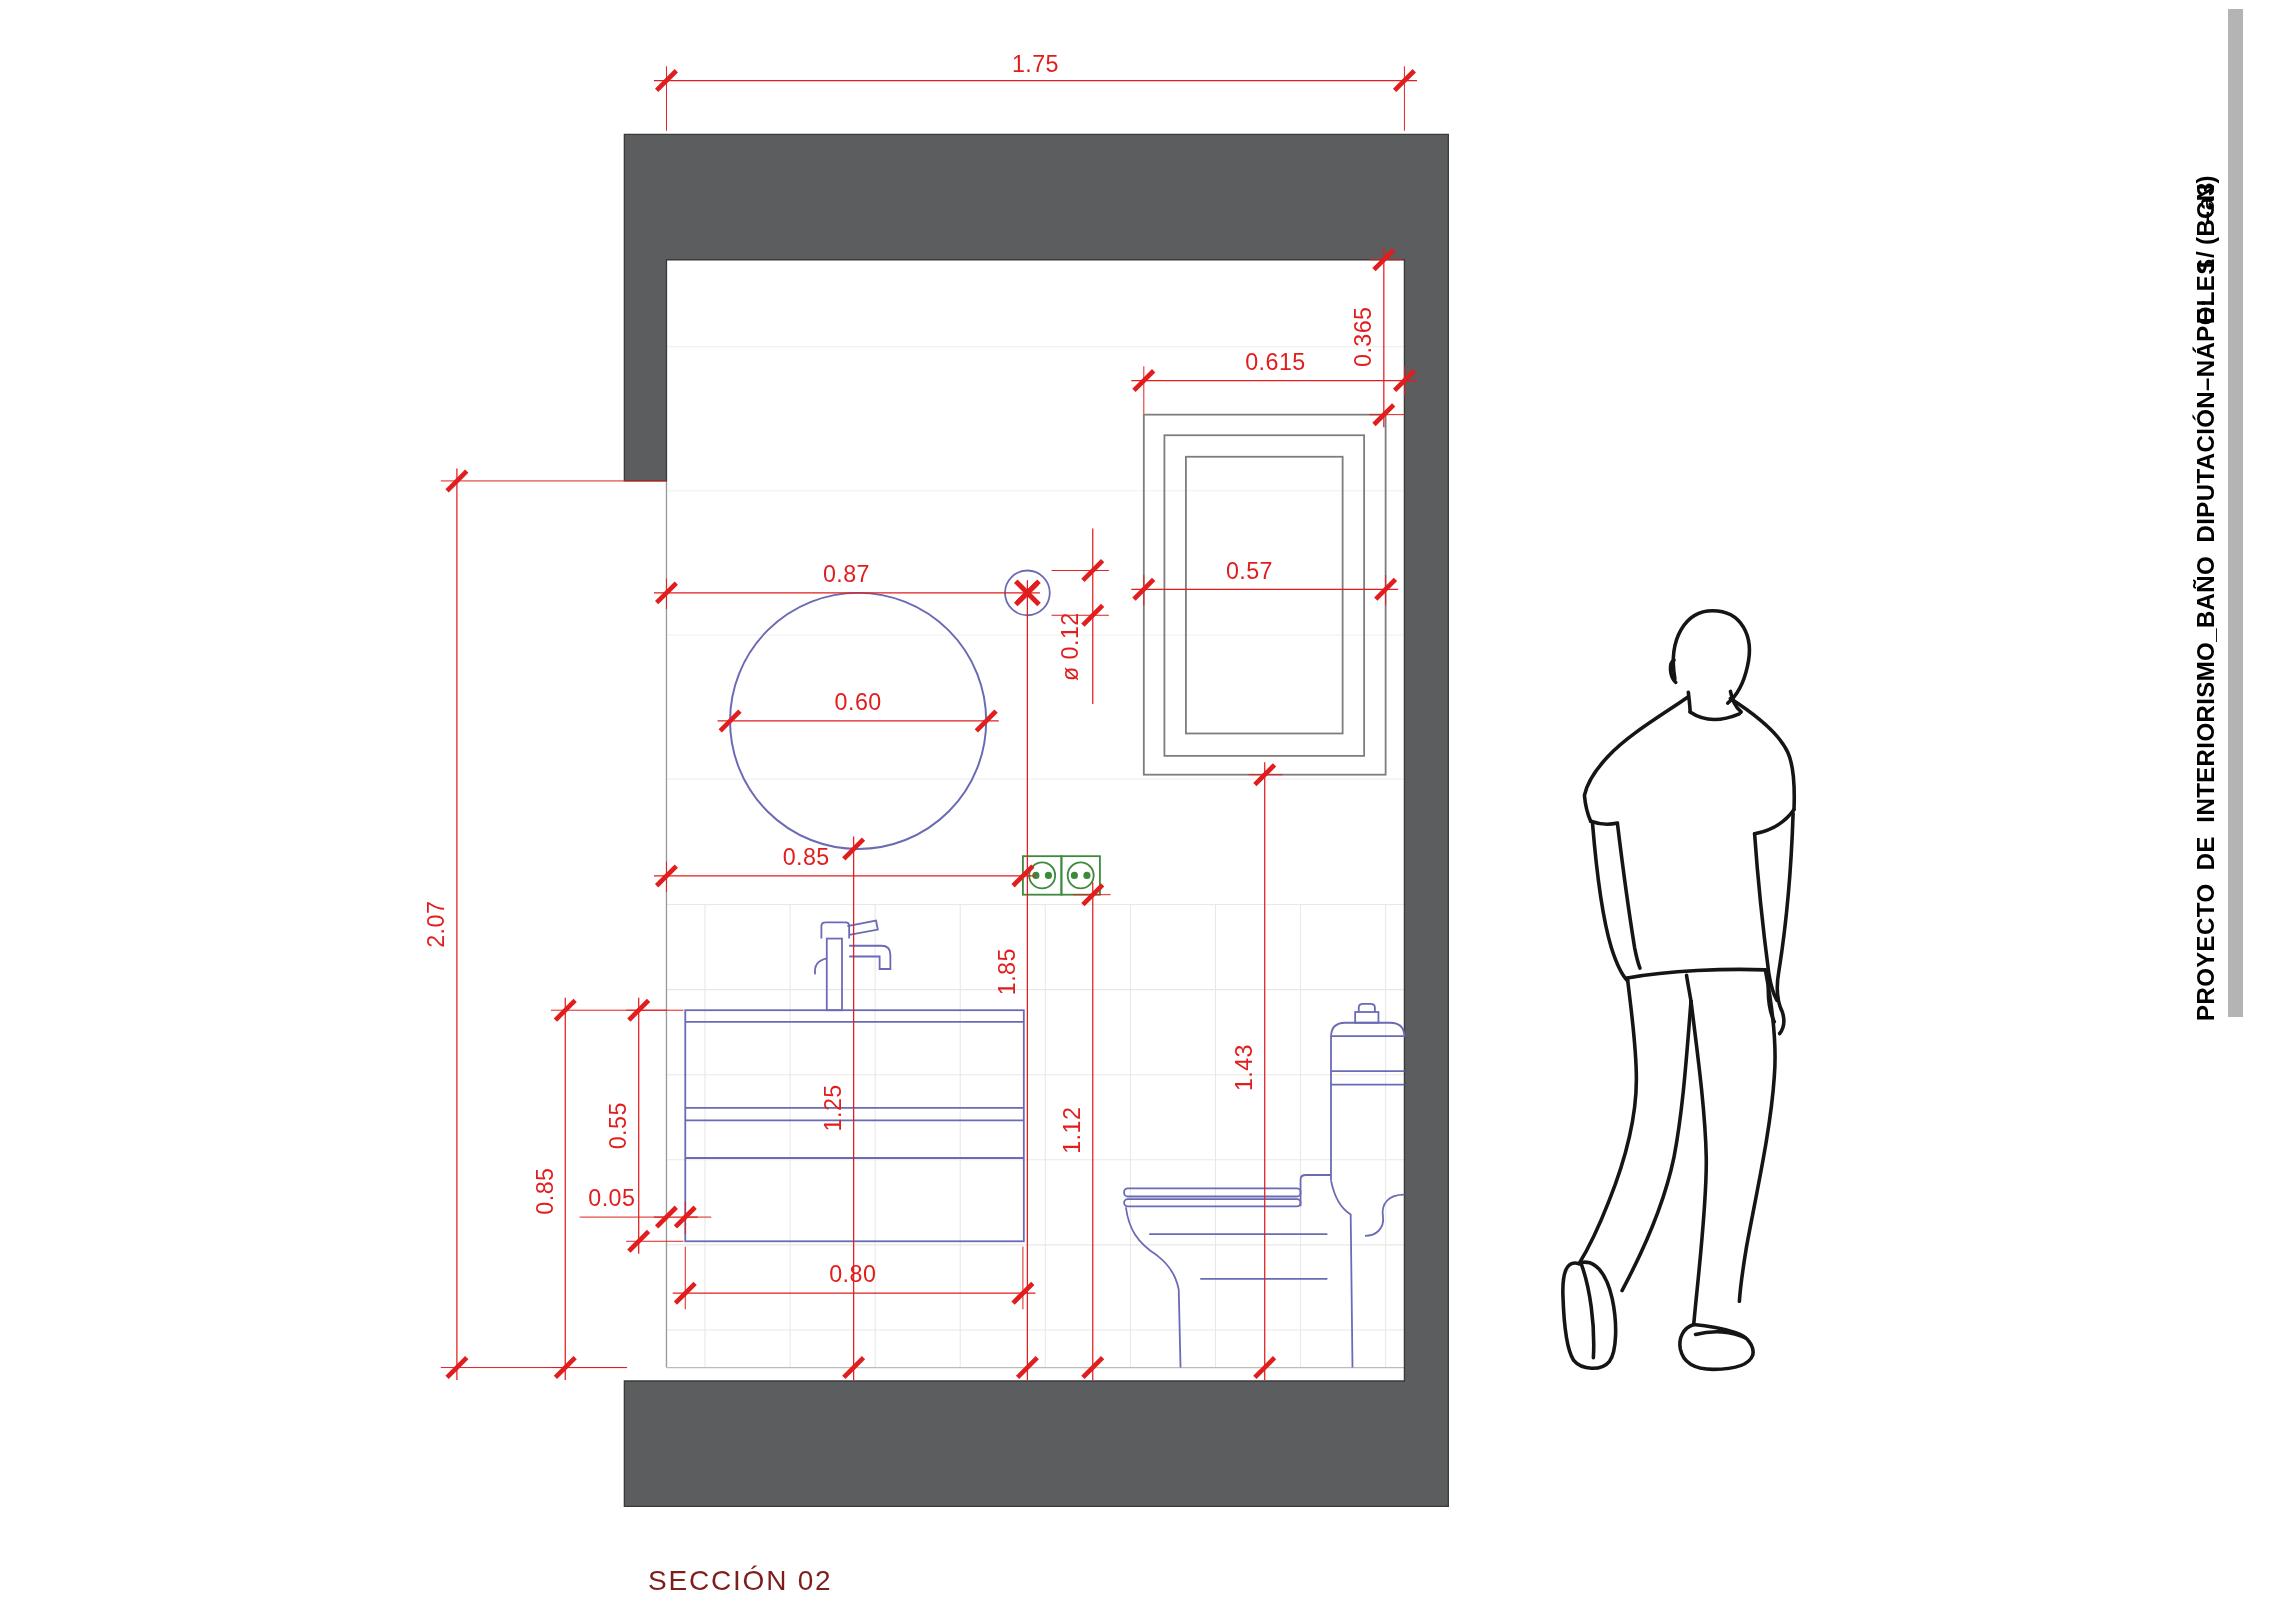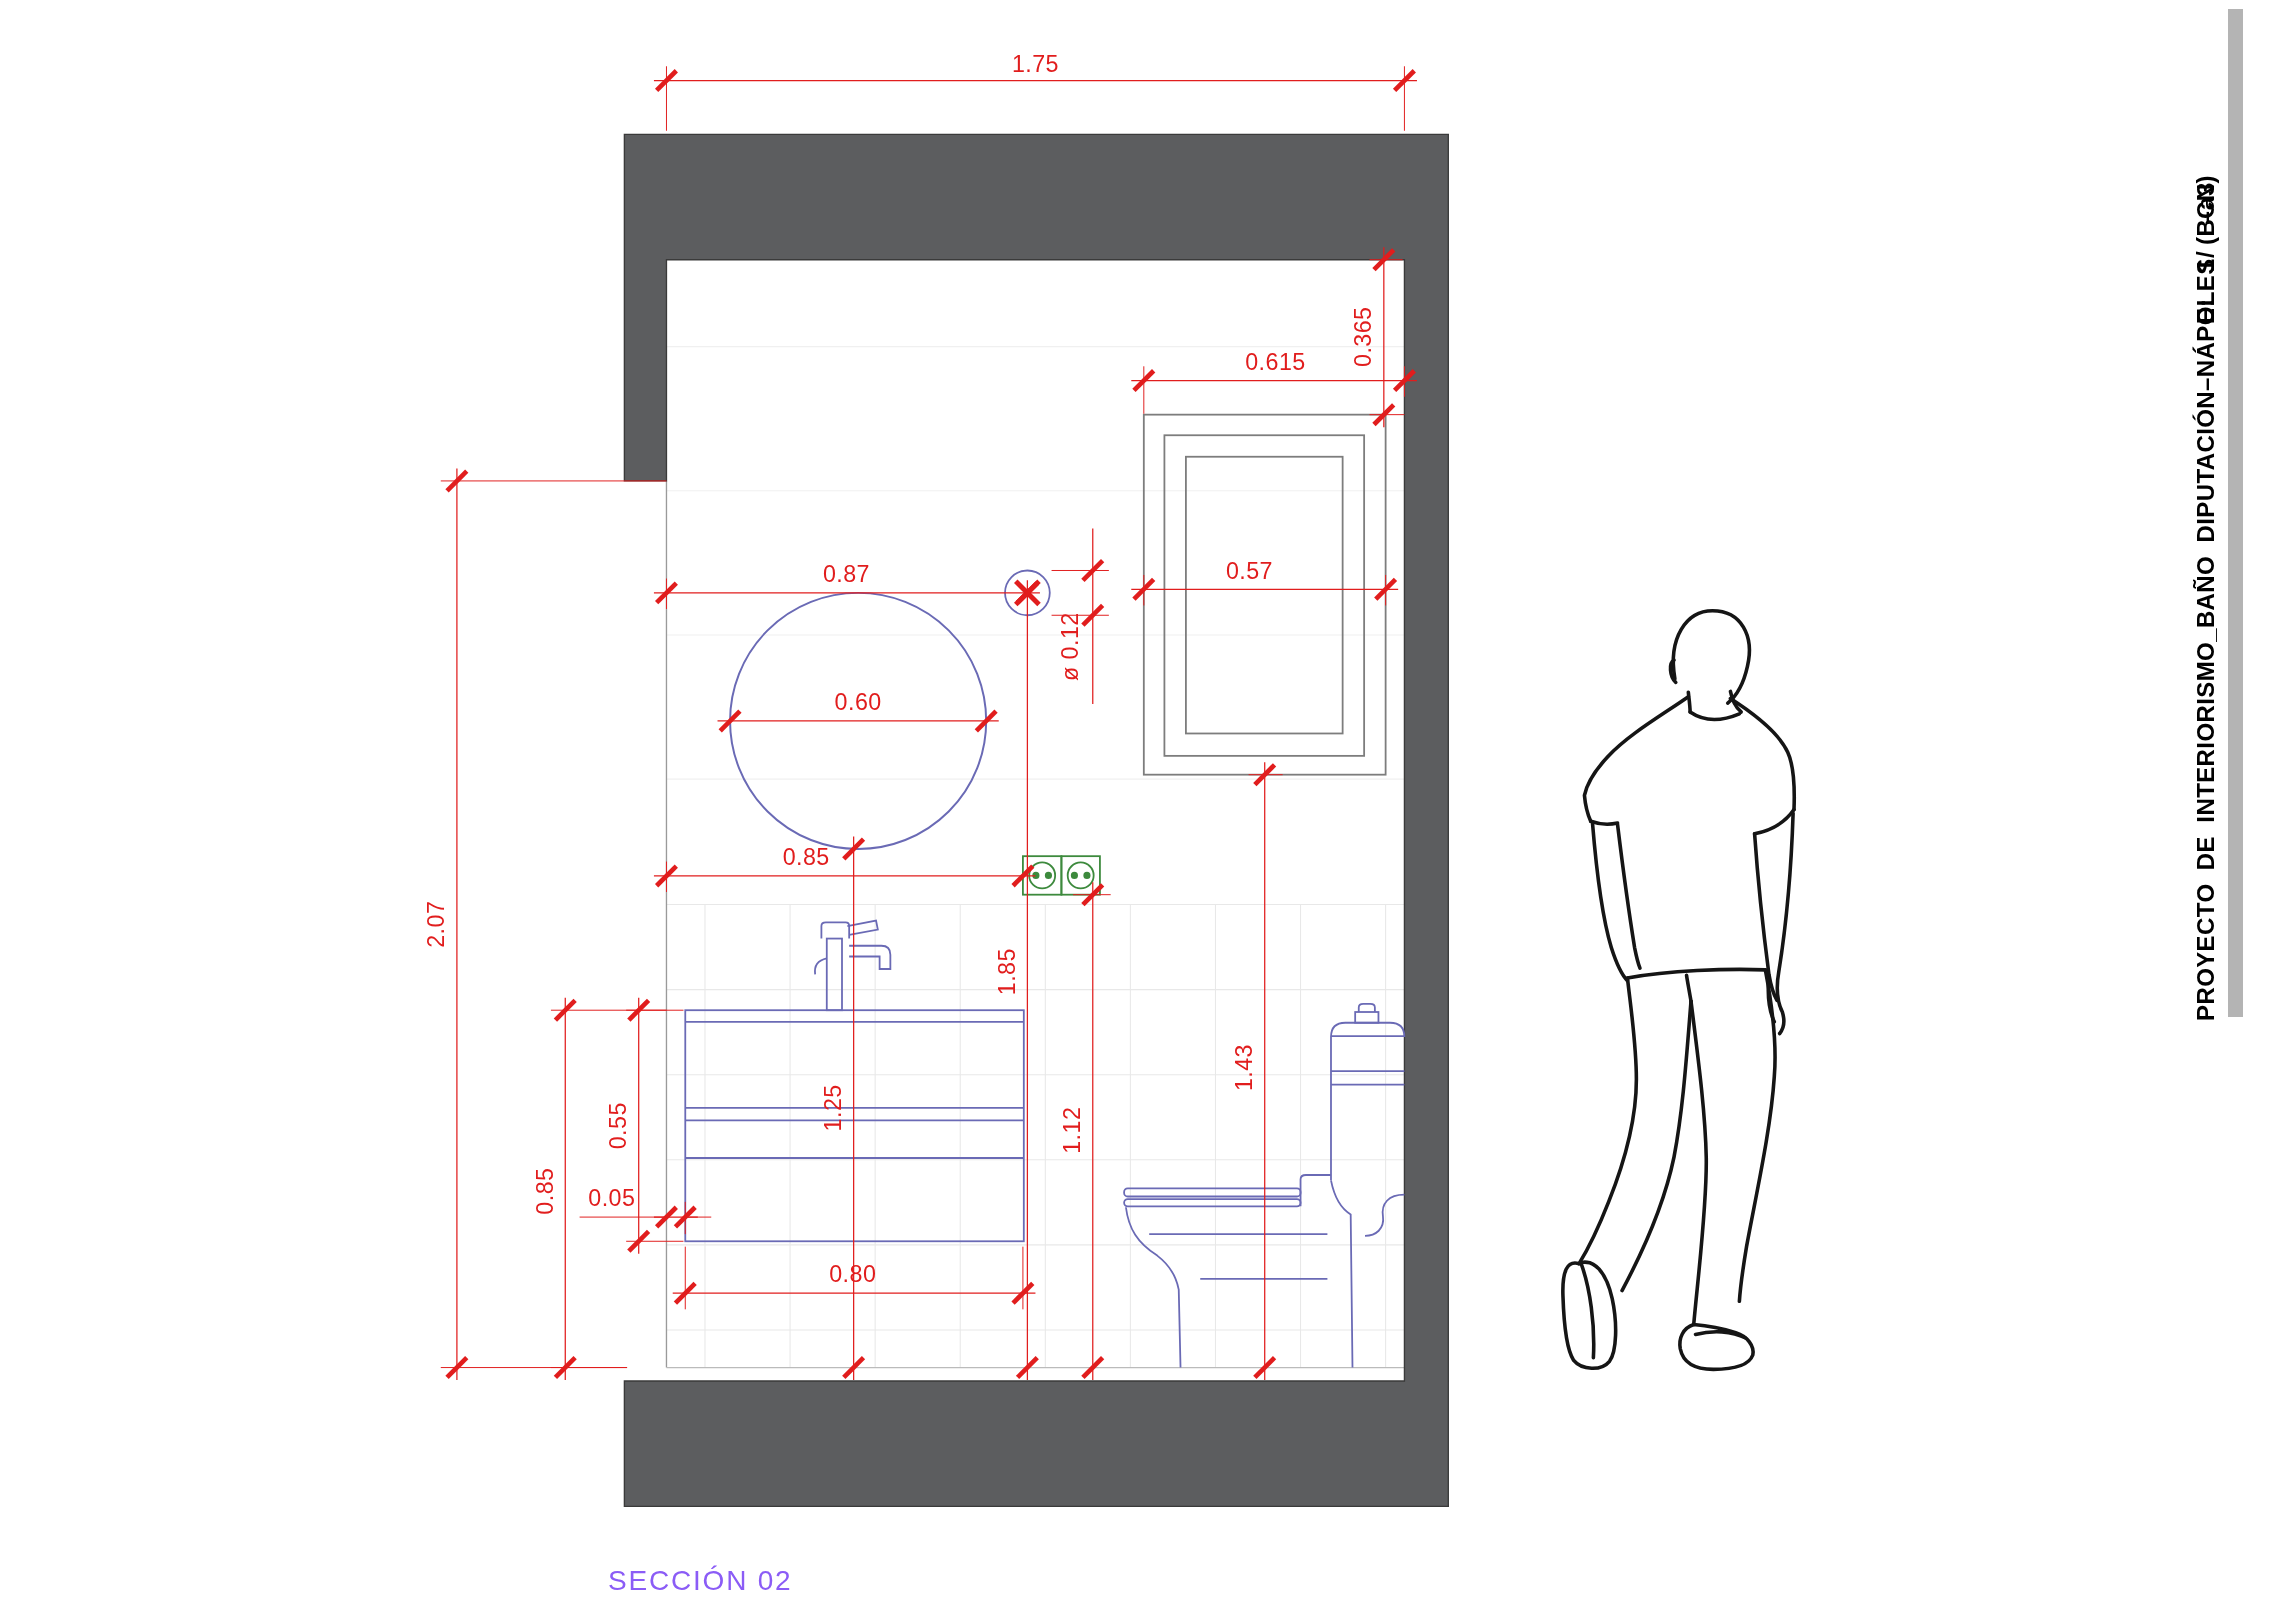--- a/index.html
+++ b/index.html
@@ -1,21 +1,21 @@
 <!DOCTYPE html>
 <html style="font-size:14.3px"><head>
 <meta charset="utf-8">
 <style>
   html,body{margin:0;padding:0;background:#ffffff;}
   #canvas{position:relative;width:2293px;height:1621px;background:#ffffff;overflow:hidden;
           font-family:"Liberation Sans", sans-serif;}
   #plan-svg{position:absolute;left:0;top:0;}
   .dim-text{font-family:"Liberation Sans", sans-serif;font-size:26px;letter-spacing:.5px;}
-  .section-label{position:absolute;left:608px;top:1565px;font-size:28px;font-weight:300;
-          color:#8b5cf6;letter-spacing:1.8px;white-space:pre;}
+  .section-label{position:absolute;left:648px;top:1565px;font-size:28px;font-weight:300;
+          color:#7f1d1d;letter-spacing:1.8px;white-space:pre;}
   .side-bar{position:absolute;left:2228px;top:9px;width:15px;height:1008px;background:#b4b4b4;}
   .vtext{position:absolute;transform-origin:0 0;transform:rotate(-90deg);white-space:pre;
           font-weight:bold;color:#000;}
   .project-title{left:2192px;top:1021px;font-size:24px;letter-spacing:0.4px;word-spacing:6.3px;}
   .scale-label{left:2192px;top:324px;font-size:24px;letter-spacing:0.9px;word-spacing:5.4px;}
 </style>
 </head>
 <body>
 
 <div id="canvas">

